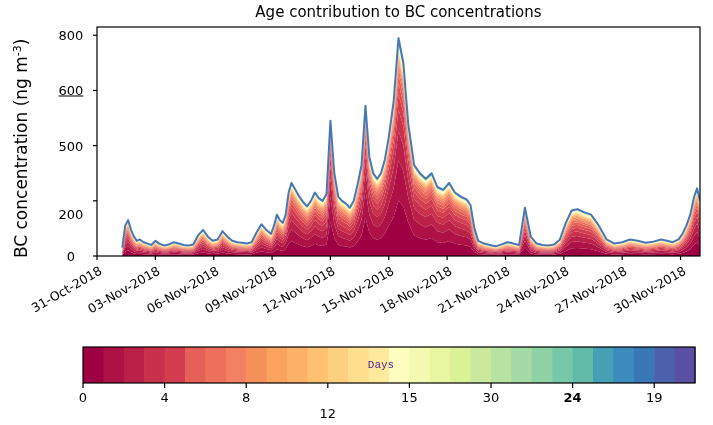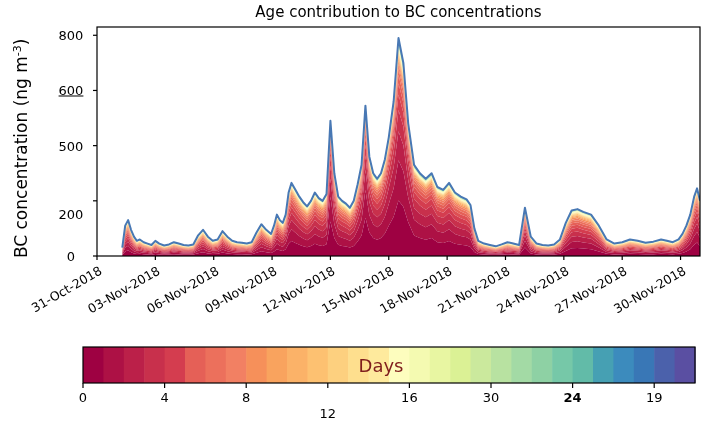--- a/index.html
+++ b/index.html
@@ -33,22 +33,23 @@
     position:absolute;
     font-size:12.5px;color:#000;white-space:nowrap;
     transform-origin:right top;
     transform:rotate(-30deg);
   }
   .cbtick{
     position:absolute;font-size:13px;color:#000;
     transform:translateX(-50%);
   }
   .cblabel{
-    position:absolute;font-size:18px;color:#7f1d1d;
+    position:absolute;font-size:11px;color:#4c1d95;
     transform:translate(-50%,-50%);
+    font-family:Liberation Mono, monospace;
   }
 </style>
 </head>
 <body>
 
 <div id="fig">
 
   <div class="title">Age contribution to BC concentrations</div>
 
   <div class="ylabel">
@@ -174,19 +175,19 @@
       <line x1="491" y1="383" x2="491" y2="388" stroke="#000" stroke-width="1.2"></line>
       <line x1="572.6" y1="383" x2="572.6" y2="388" stroke="#000" stroke-width="1.2"></line>
       <line x1="654.2" y1="383" x2="654.2" y2="388" stroke="#000" stroke-width="1.2"></line>
     </svg>
 
   <div id="cbticks">
       <div class="cbtick" style="left: 83px; top: 390px;">0</div>
       <div class="cbtick" style="left: 164.6px; top: 390px;">4</div>
       <div class="cbtick" style="left: 246.2px; top: 390px;">8</div>
       <div class="cbtick" style="left: 327.8px; top: 390px; margin-top: 16px;">12</div>
-      <div class="cbtick" style="left: 409.4px; top: 390px;">16</div>
+      <div class="cbtick" style="left: 409.4px; top: 390px;">15</div>
       <div class="cbtick" style="left: 491px; top: 390px;">30</div>
       <div class="cbtick" style="left: 572.6px; top: 390px; font-weight: bold;">24</div>
       <div class="cbtick" style="left: 654.2px; top: 390px;">19</div>
     </div>
   <div class="cblabel" id="cblabel" style="left: 381px; top: 365px;">Days</div>
 </div>
 
 </body></html>

